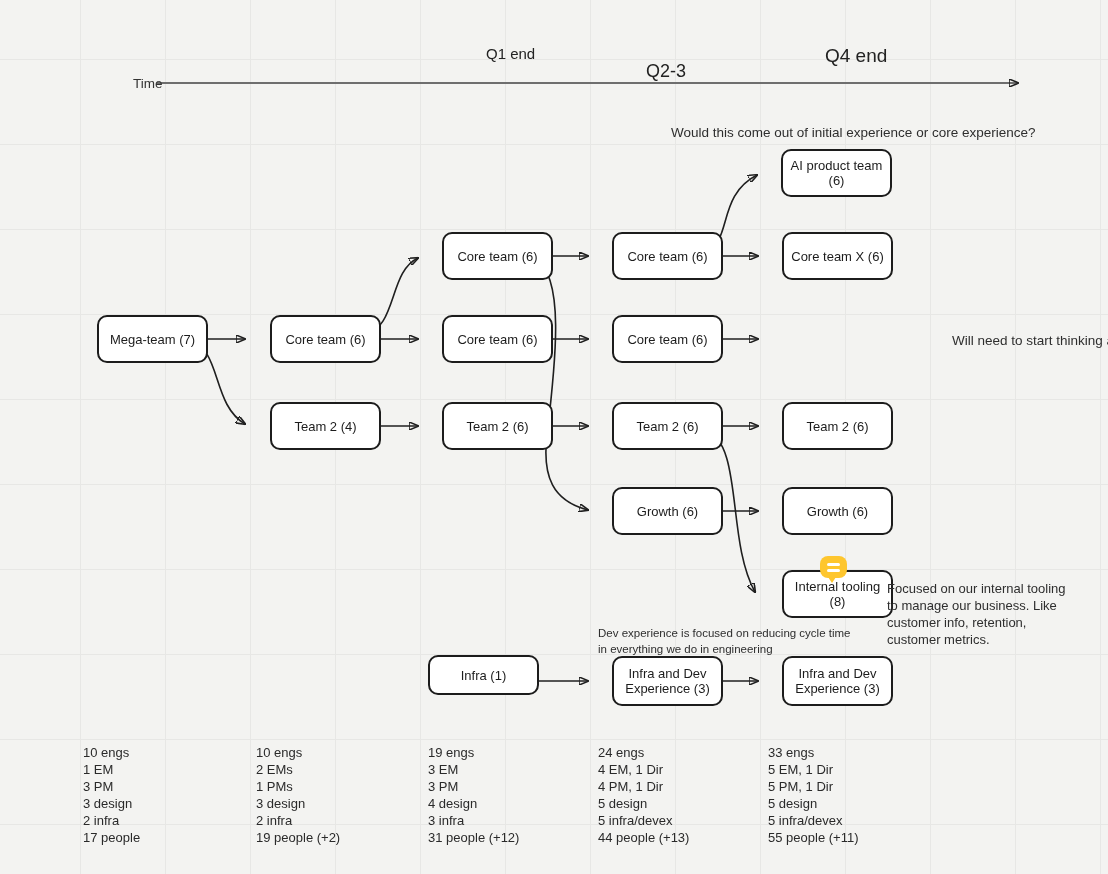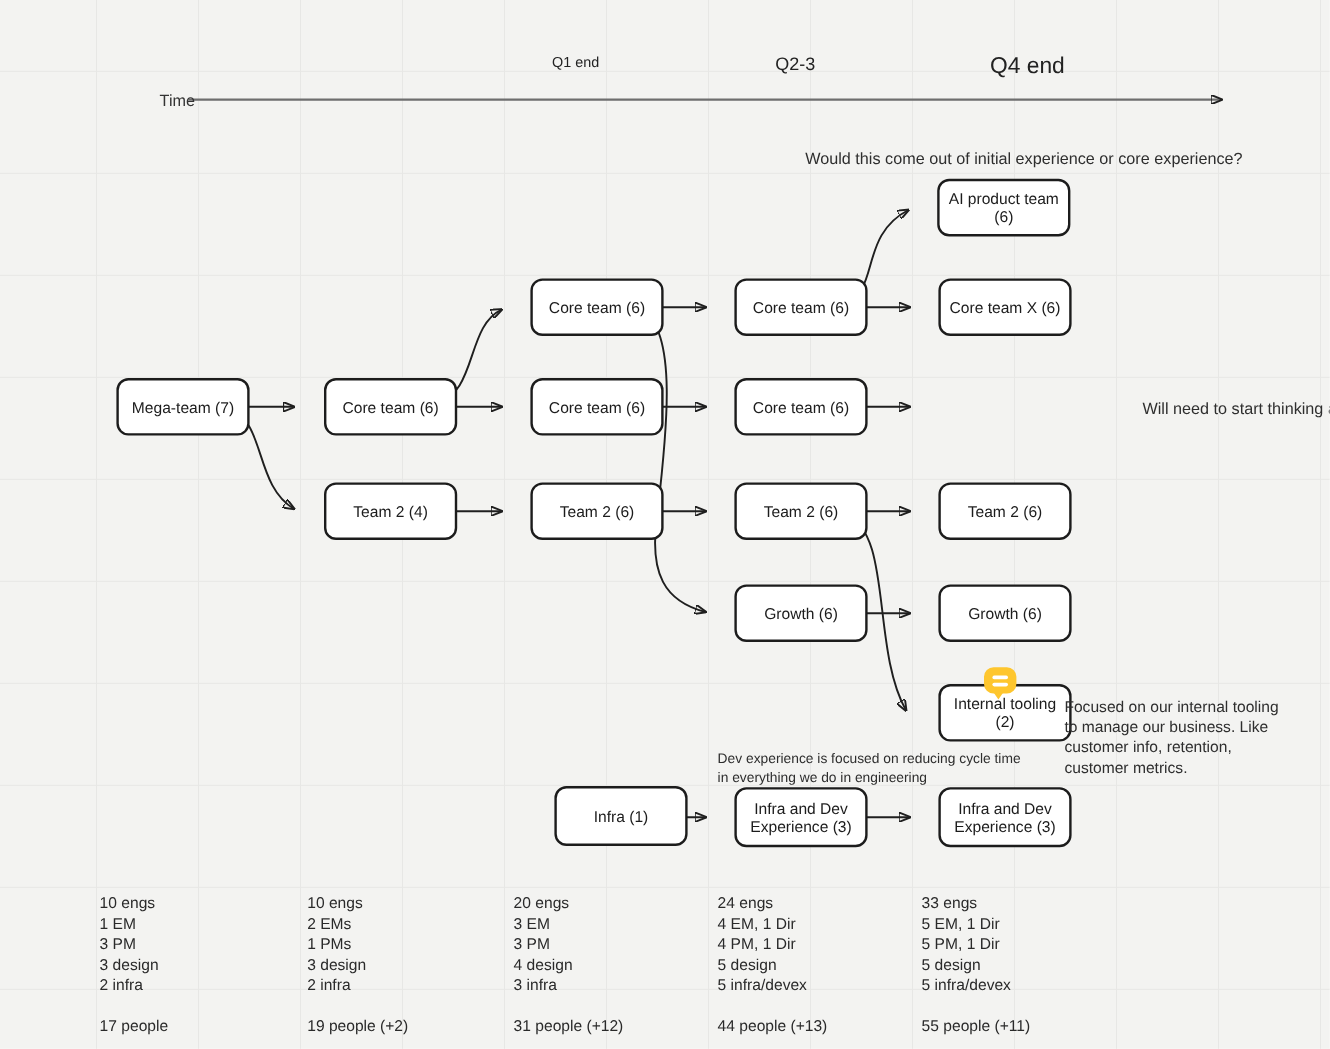--- a/index.html
+++ b/index.html
@@ -22,42 +22,42 @@
 
   .b{
     position:absolute;width:111px;height:48px;
     background:#ffffff;border:2px solid #1c1c1c;border-radius:10px;
     display:flex;align-items:center;justify-content:center;
     font-size:13px;line-height:15px;text-align:center;
     box-sizing:border-box;padding:0 5px;color:#1c1c1c;margin-left:20px;
   }
   .n0{left:77px;top:315px}.n1{left:250px;top:315px}.n2{left:250px;top:402px}
   .n3{left:422px;top:232px}.n4{left:422px;top:315px}.n5{left:422px;top:402px}
-  .n6{left:442px;top:655px;height:50px}
+  .n6{left:408px;top:655px;height:40px}
   .n7{left:592px;top:232px}.n8{left:592px;top:315px}.n9{left:592px;top:402px}
   .n10{left:592px;top:487px}.n11{left:592px;top:656px;height:50px}
   .n12{left:761px;top:149px}.n13{left:762px;top:232px}.n14{left:762px;top:315px}
   .n15{left:762px;top:402px}.n16{left:762px;top:487px}.n17{left:762px;top:570px}
   .n18{left:762px;top:656px;height:50px}
 
   .txt{position:absolute;white-space:nowrap;}
   .time-label{left:120px;top:76px;font-size:13.5px;color:#333;margin-left:13px;}
-  .m0{left:460px;top:45px;font-size:12px;color:#222;}
-  .m1{left:646px;top:45px;font-size:15px;color:#222;}
+  .m0{left:486px;top:45px;font-size:15px;color:#222;}
+  .m1{left:646px;top:61px;font-size:18px;color:#222;}
   .m2{left:825px;top:45px;font-size:19px;color:#222;}
 
   .note{position:absolute;color:#2e2e2e;}
   .note-exp{left:671px;top:125px;font-size:13.5px;white-space:nowrap;}
   .note-think{left:952px;top:333px;font-size:13.5px;white-space:nowrap;}
   .note-devex{left:598px;top:626px;font-size:11.5px;line-height:15.5px;white-space:pre-line;}
   .note-tooling{left:887px;top:580px;font-size:13px;line-height:17px;white-space:pre-line;}
 
   .stat-col{position:absolute;top:744px;font-size:13px;line-height:17px;color:#2a2a2a;}
   .sc0{left:83px}.sc1{left:256px}.sc2{left:428px}.sc3{left:598px}.sc4{left:768px}
-  .stat-total{margin-top:17px;}
+  .stat-total{}
 
   .comment-icon{
     position:absolute;left:820px;top:556px;width:27px;height:22px;
     background:#fec62e;border-radius:8px;
     display:flex;flex-direction:column;align-items:center;justify-content:center;gap:3px;
   }
   .comment-icon::after{
     content:"";position:absolute;left:8px;bottom:-5px;
     border-left:4px solid transparent;border-right:4px solid transparent;
     border-top:6px solid #fec62e;
@@ -109,21 +109,21 @@
   <div class="b n6">Infra (1)</div>
   <div class="b n7">Core team (6)</div>
   <div class="b n8">Core team (6)</div>
   <div class="b n9">Team 2 (6)</div>
   <div class="b n10">Growth (6)</div>
   <div class="b n11">Infra and Dev Experience (3)</div>
   <div class="b n12">AI product team (6)</div>
   <div class="b n13">Core team X (6)</div>
   <div class="b n15">Team 2 (6)</div>
   <div class="b n16">Growth (6)</div>
-  <div class="b n17">Internal tooling (2)</div>
+  <div class="b n17">Internal tooling (8)</div>
   <div class="b n18">Infra and Dev Experience (3)</div>
 
   <div class="comment-icon">
     <span class="comment-bar"></span>
     <span class="comment-bar"></span>
   </div>
 
   <div class="note note-exp">Would this come out of initial experience or core experience?</div>
   <div class="note note-think">Will need to start thinking ab</div>
   <div class="note note-devex">Dev experience is focused on reducing cycle time
@@ -143,21 +143,21 @@
   </div>
   <div class="stat-col sc1">
     <div>10 engs</div>
     <div>2 EMs</div>
     <div>1 PMs</div>
     <div>3 design</div>
     <div>2 infra</div>
     <div class="stat-total">19 people (+2)</div>
   </div>
   <div class="stat-col sc2">
-    <div>20 engs</div>
+    <div>19 engs</div>
     <div>3 EM</div>
     <div>3 PM</div>
     <div>4 design</div>
     <div>3 infra</div>
     <div class="stat-total">31 people (+12)</div>
   </div>
   <div class="stat-col sc3">
     <div>24 engs</div>
     <div>4 EM, 1 Dir</div>
     <div>4 PM, 1 Dir</div>

